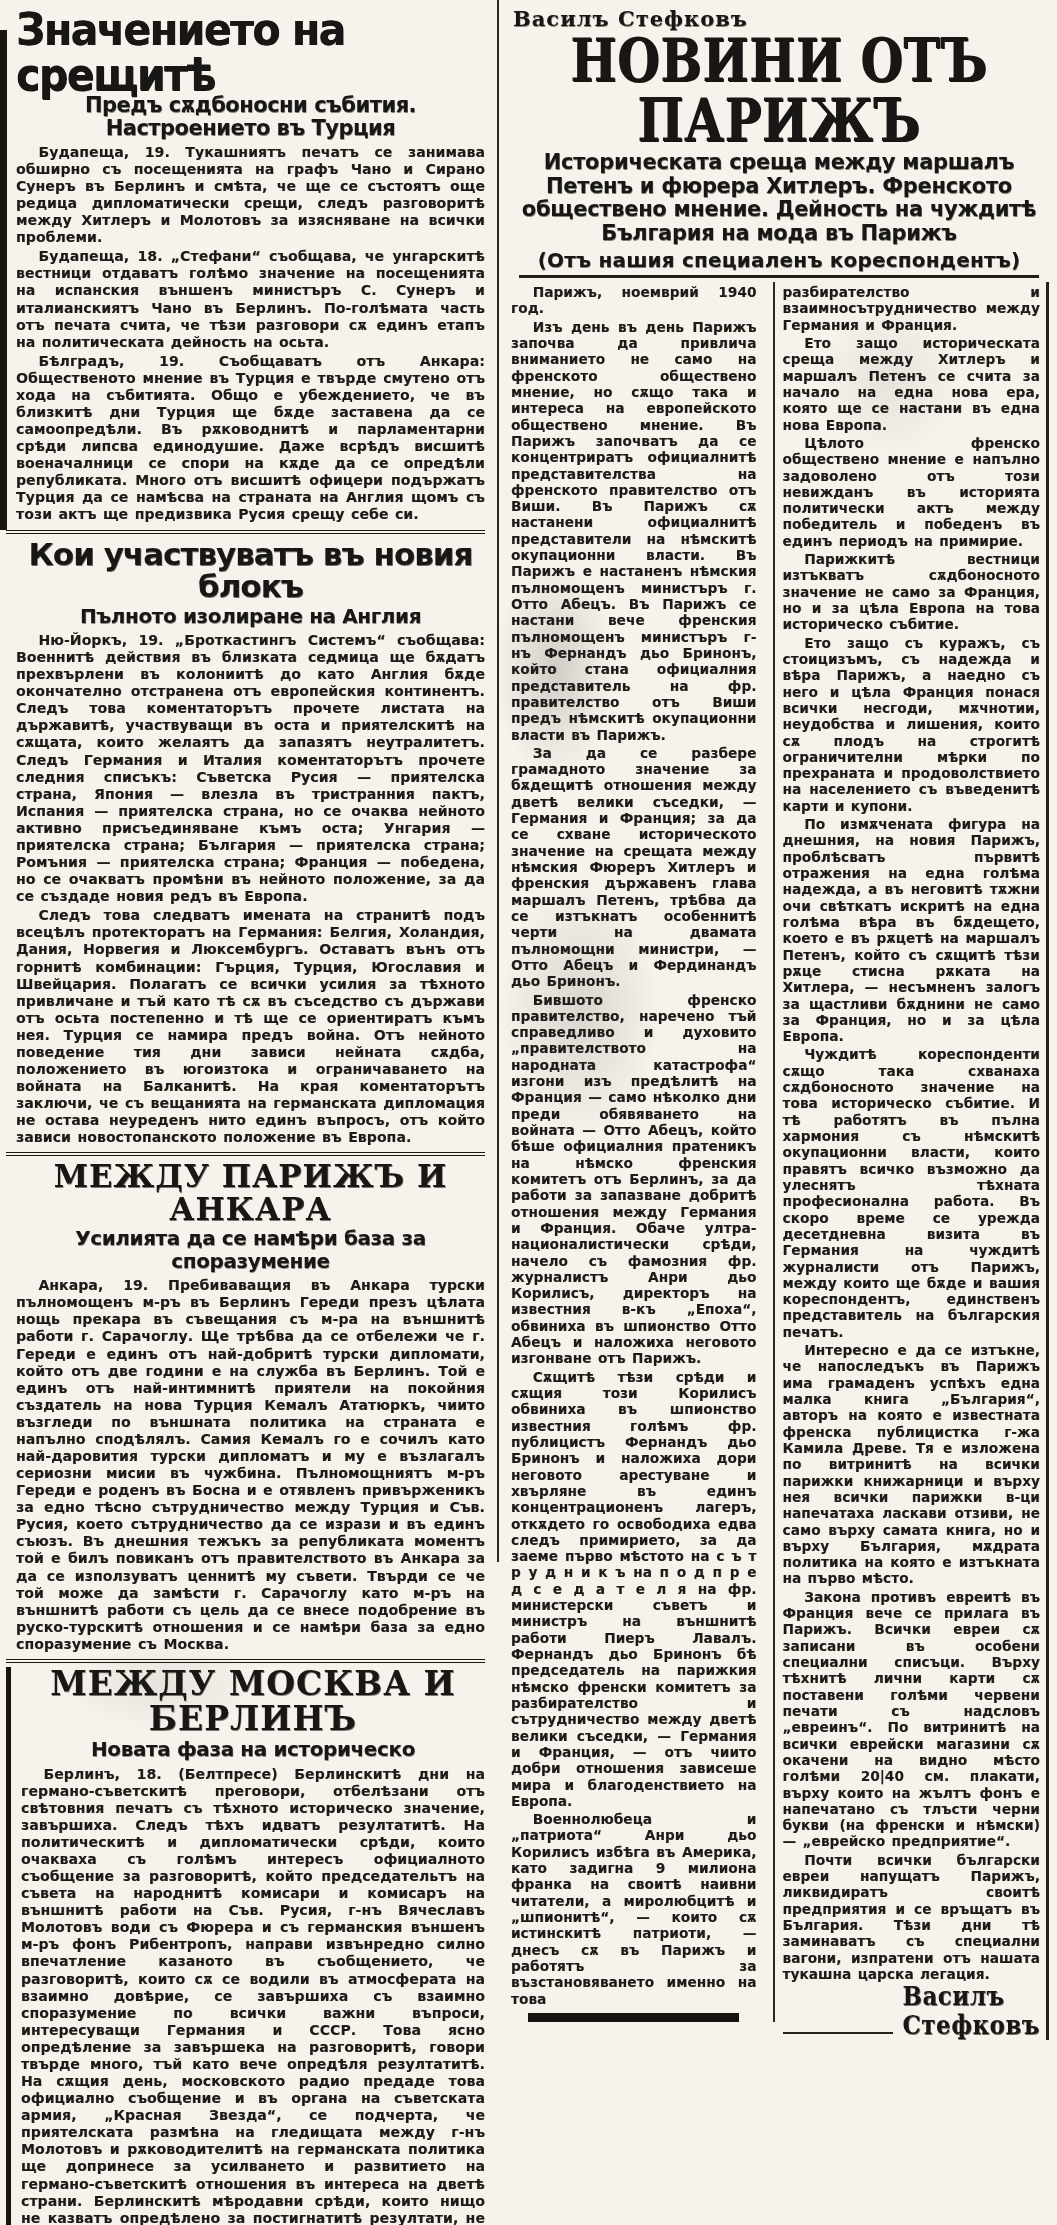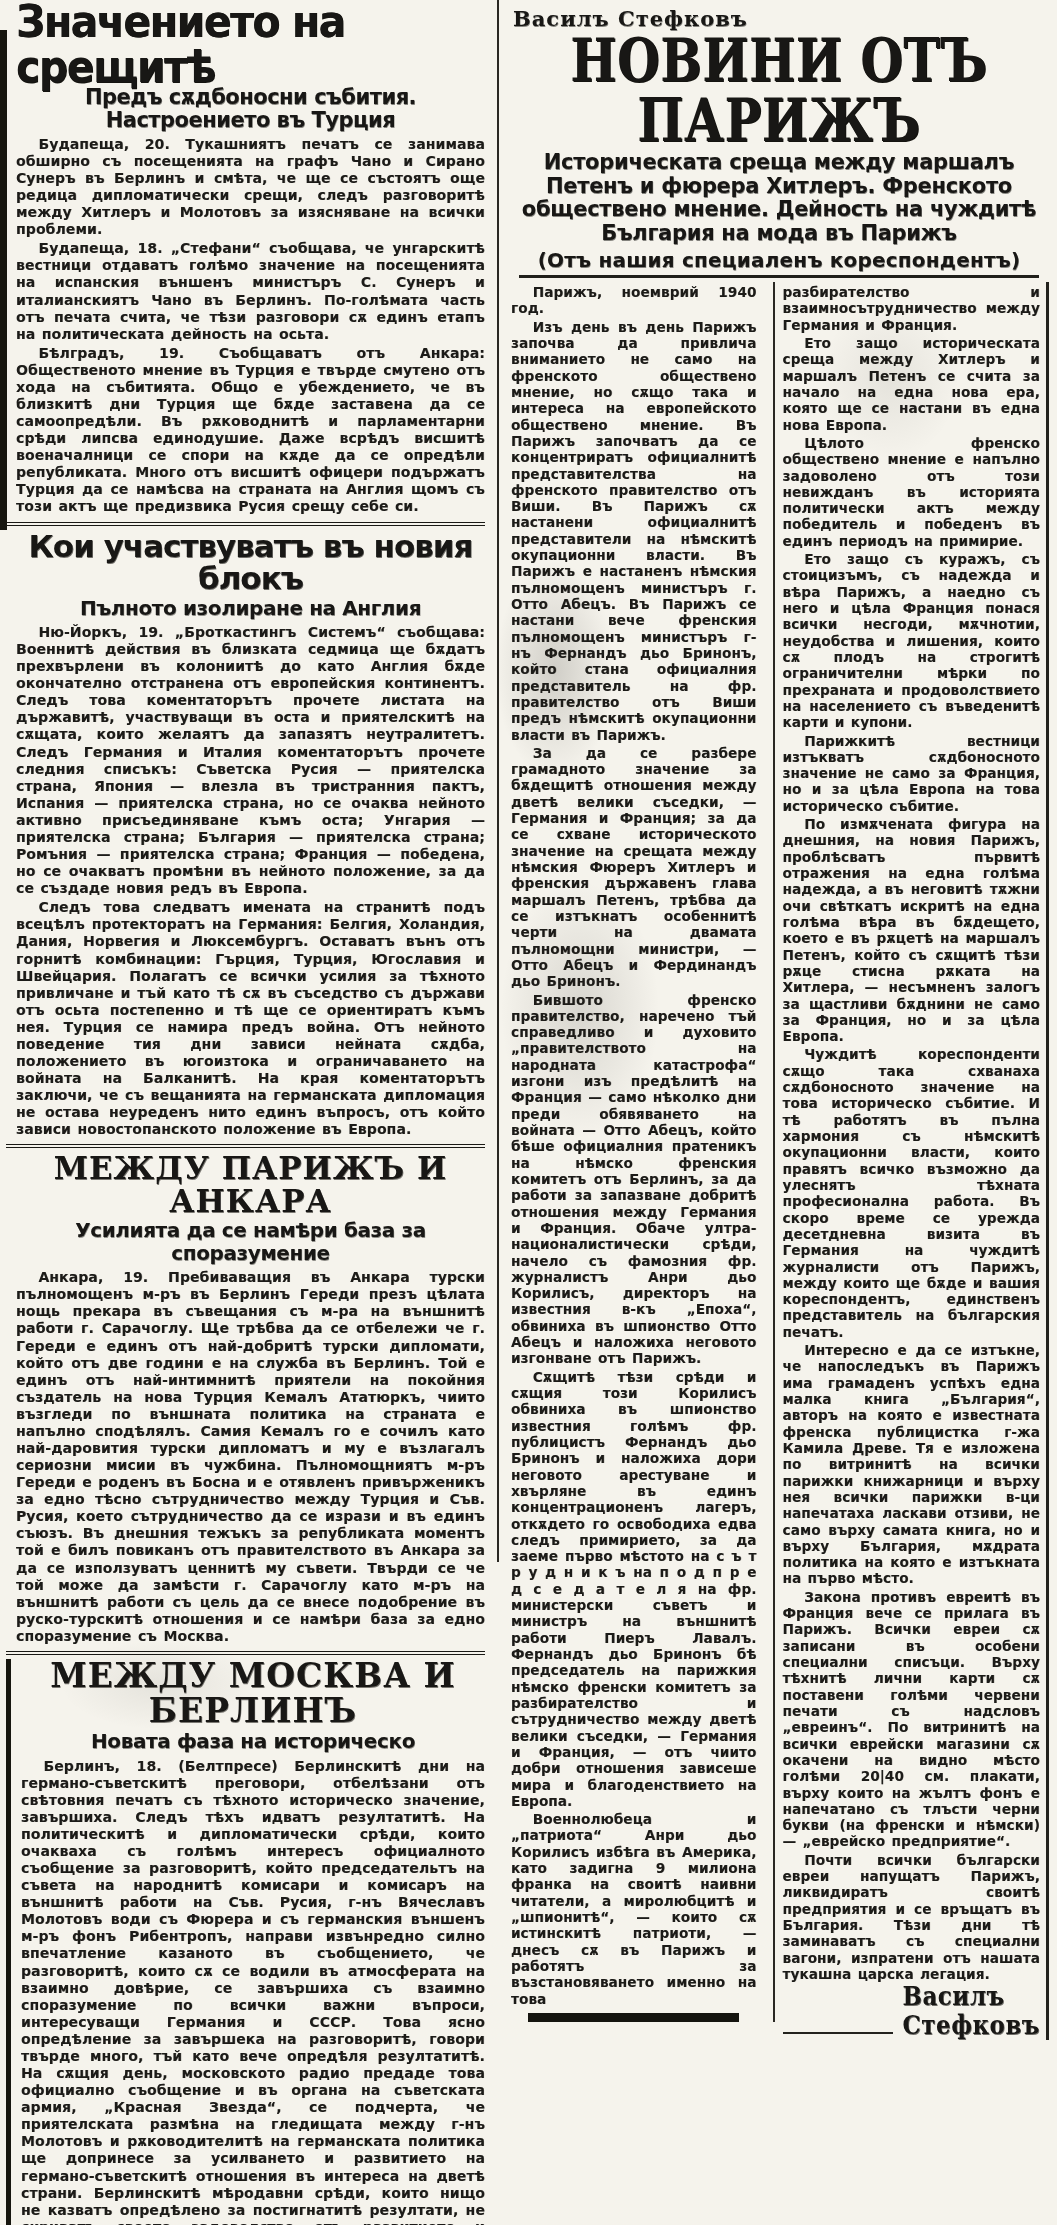--- a/index.html
+++ b/index.html
@@ -23,21 +23,21 @@
     letter-spacing:.1px;
     word-spacing:1.5px;
     color:#1c1b18;
     text-shadow:.4px .4px 0 rgba(25,24,20,.35);
   }
   .no-indent{text-indent:0 !important;}
   
   .left-col{
     position:absolute;left:0;top:0;width:497px;height:1907px;
     box-sizing:border-box;
-    padding:0 12px 0 6px;
+    padding:8px 12px 0 6px;
   }
   .article{position:relative;box-sizing:border-box;}
   .art-rule{border:none;border-top:4px double #1a1915;margin:6px 0 4px 0;}
   .headline-1{
     margin:0 0 2px 0;
     font-size:41px;line-height:1.02;
     font-weight:800;letter-spacing:-1.5px;
     transform:scaleY(1.08);transform-origin:top left;
     text-align:left;
     text-shadow:.6px .6px 0 #14130f;
@@ -147,21 +147,21 @@
 
 <div class="page">
 
   <div class="left-col">
     <span class="edge-bar" style="left:0;top:30px;width:7px;height:500px;"></span>
 
     <div class="article" style="padding-left:10px;">
       <h1 class="headline-1">Значението на срещитѣ</h1>
       <h2 class="subhead">Предъ сѫдбоносни събития. Настроението въ Турция</h2>
       <div class="body-text">
-        <p>Будапеща, 20. Тукашниятъ печатъ се занимава обширно съ посещенията на графъ Чано и Сирано Сунеръ въ Берлинъ и смѣта, че ще се състоятъ още редица дипломатически срещи, следъ разговоритѣ между Хитлеръ и Молотовъ за изясняване на всички проблеми.</p>
+        <p>Будапеща, 19. Тукашниятъ печатъ се занимава обширно съ посещенията на графъ Чано и Сирано Сунеръ въ Берлинъ и смѣта, че ще се състоятъ още редица дипломатически срещи, следъ разговоритѣ между Хитлеръ и Молотовъ за изясняване на всички проблеми.</p>
         <p>Будапеща, 18. „Стефани“ съобщава, че унгарскитѣ вестници отдаватъ голѣмо значение на посещенията на испанския външенъ министъръ С. Сунеръ и италианскиятъ Чано въ Берлинъ. По-голѣмата часть отъ печата счита, че тѣзи разговори сѫ единъ етапъ на политическата дейность на осьта.</p>
         <p>Бѣлградъ, 19. Съобщаватъ отъ Анкара: Общественото мнение въ Турция е твърде смутено отъ хода на събитията. Общо е убеждението, че въ близкитѣ дни Турция ще бѫде заставена да се самоопредѣли. Въ рѫководнитѣ и парламентарни срѣди липсва единодушие. Даже всрѣдъ висшитѣ военачалници се спори на кѫде да се опредѣли републиката. Много отъ висшитѣ офицери подържатъ Турция да се намѣсва на страната на Англия щомъ съ този актъ ще предизвика Русия срещу себе си.</p>
       </div>
     </div>
 
     <hr class="art-rule">
 
     <div class="article" style="padding-left:10px;">
       <h1 class="headline-2">Кои участвуватъ въ новия блокъ</h1>
       <h2 class="subhead-sm">Пълното изолиране на Англия</h2>
@@ -207,22 +207,22 @@
         <p>Бившото френско правителство, наречено тъй справедливо и духовито „правителството на народната катастрофа“ изгони изъ предѣлитѣ на Франция — само нѣколко дни преди обявяването на войната — Отто Абецъ, който бѣше официалния пратеникъ на нѣмско френския комитетъ отъ Берлинъ, за да работи за запазване добритѣ отношения между Германия и Франция. Обаче ултра-националистически срѣди, начело съ фамозния фр. журналистъ Анри дьо Корилисъ, директоръ на известния в-къ „Епоха“, обвиниха въ шпионство Отто Абецъ и наложиха неговото изгонване отъ Парижъ.</p>
         <p>Сѫщитѣ тѣзи срѣди и сѫщия този Корилисъ обвиниха въ шпионство известния голѣмъ фр. публицистъ Фернандъ дьо Бринонъ и наложиха дори неговото арестуване и хвърляне въ единъ концентрационенъ лагеръ, откѫдето го освободиха едва следъ примирието, за да заеме първо мѣстото на с ъ т р у д н и к ъ  на  п о д п р е д с е д а т е л я  на фр. министерски съветъ и министръ на външнитѣ работи Пиеръ Лавалъ. Фернандъ дьо Бринонъ бѣ председатель на парижкия нѣмско френски комитетъ за разбирателство и сътрудничество между дветѣ велики съседки, — Германия и Франция, — отъ чиито добри отношения зависеше мира и благоденствието на Европа.</p>
         <p>Военнолюбеца и „патриота“ Анри дьо Корилисъ избѣга въ Америка, като задигна 9 милиона франка на своитѣ наивни читатели, а миролюбцитѣ и „шпионитѣ“, — които сѫ истинскитѣ патриоти, — днесъ сѫ въ Парижъ и работятъ за възстановяването именно на това</p>
         <div class="col-end-bar"></div>
       </div>
 
       <div class="paris-colB">
         <p class="no-indent">разбирателство и взаимносътрудничество между Германия и Франция.</p>
         <p>Ето защо историческата среща между Хитлеръ и маршалъ Петенъ се счита за начало на една нова ера, която ще се настани въ една нова Европа.</p>
         <p>Цѣлото френско обществено мнение е напълно задоволено отъ този невижданъ въ историята политически актъ между победитель и победенъ въ единъ периодъ на примирие.</p>
+        <p>Парижкитѣ вестници изтъкватъ сѫдбоносното значение не само за Франция, но и за цѣла Европа на това историческо събитие.</p>
         <p>Ето защо съ куражъ, съ стоицизъмъ, съ надежда и вѣра Парижъ, а наедно съ него и цѣла Франция понася всички несгоди, мѫчнотии, неудобства и лишения, които сѫ плодъ на строгитѣ ограничителни мѣрки по прехраната и продоволствието на населението съ въведенитѣ карти и купони.</p>
-        <p>Парижкитѣ вестници изтъкватъ сѫдбоносното значение не само за Франция, но и за цѣла Европа на това историческо събитие.</p>
         <p>По измѫчената фигура на днешния, на новия Парижъ, проблѣсватъ първитѣ отражения на една голѣма надежда, а въ неговитѣ тѫжни очи свѣткатъ искритѣ на една голѣма вѣра въ бѫдещето, което е въ рѫцетѣ на маршалъ Петенъ, който съ сѫщитѣ тѣзи рѫце стисна рѫката на Хитлера, — несъмненъ залогъ за щастливи бѫднини не само за Франция, но и за цѣла Европа.</p>
         <p>Чуждитѣ кореспонденти сѫщо така схванаха сѫдбоносното значение на това историческо събитие. И тѣ работятъ въ пълна хармония съ нѣмскитѣ окупационни власти, които правятъ всичко възможно да улеснятъ тѣхната професионална работа. Въ скоро време се урежда десетдневна визита въ Германия на чуждитѣ журналисти отъ Парижъ, между които ще бѫде и вашия кореспондентъ, единственъ представитель на българския печатъ.</p>
         <p>Интересно е да се изтъкне, че напоследъкъ въ Парижъ има грамаденъ успѣхъ една малка книга „България“, авторъ на която е известната френска публицистка г-жа Камила Древе. Тя е изложена по витринитѣ на всички парижки книжарници и върху нея всички парижки в-ци напечатаха ласкави отзиви, не само върху самата книга, но и върху България, мѫдрата политика на която е изтъкната на първо мѣсто.</p>
         <p>Закона противъ евреитѣ въ Франция вече се прилага въ Парижъ. Всички евреи сѫ записани въ особени специални списъци. Върху тѣхнитѣ лични карти сѫ поставени голѣми червени печати съ надсловъ „евреинъ“. По витринитѣ на всички еврейски магазини сѫ окачени на видно мѣсто голѣми 20|40 см. плакати, върху които на жълтъ фонъ е напечатано съ тлъсти черни букви (на френски и нѣмски) — „еврейско предприятие“.</p>
         <p>Почти всички български евреи напущатъ Парижъ, ликвидиратъ своитѣ предприятия и се връщатъ въ България. Тѣзи дни тѣ заминаватъ съ специални вагони, изпратени отъ нашата тукашна царска легация.</p>
         <div class="sig-row">
           <span class="sig-rule"></span>
           <span class="signature">Василъ Стефковъ</span>
         </div>
       </div>

